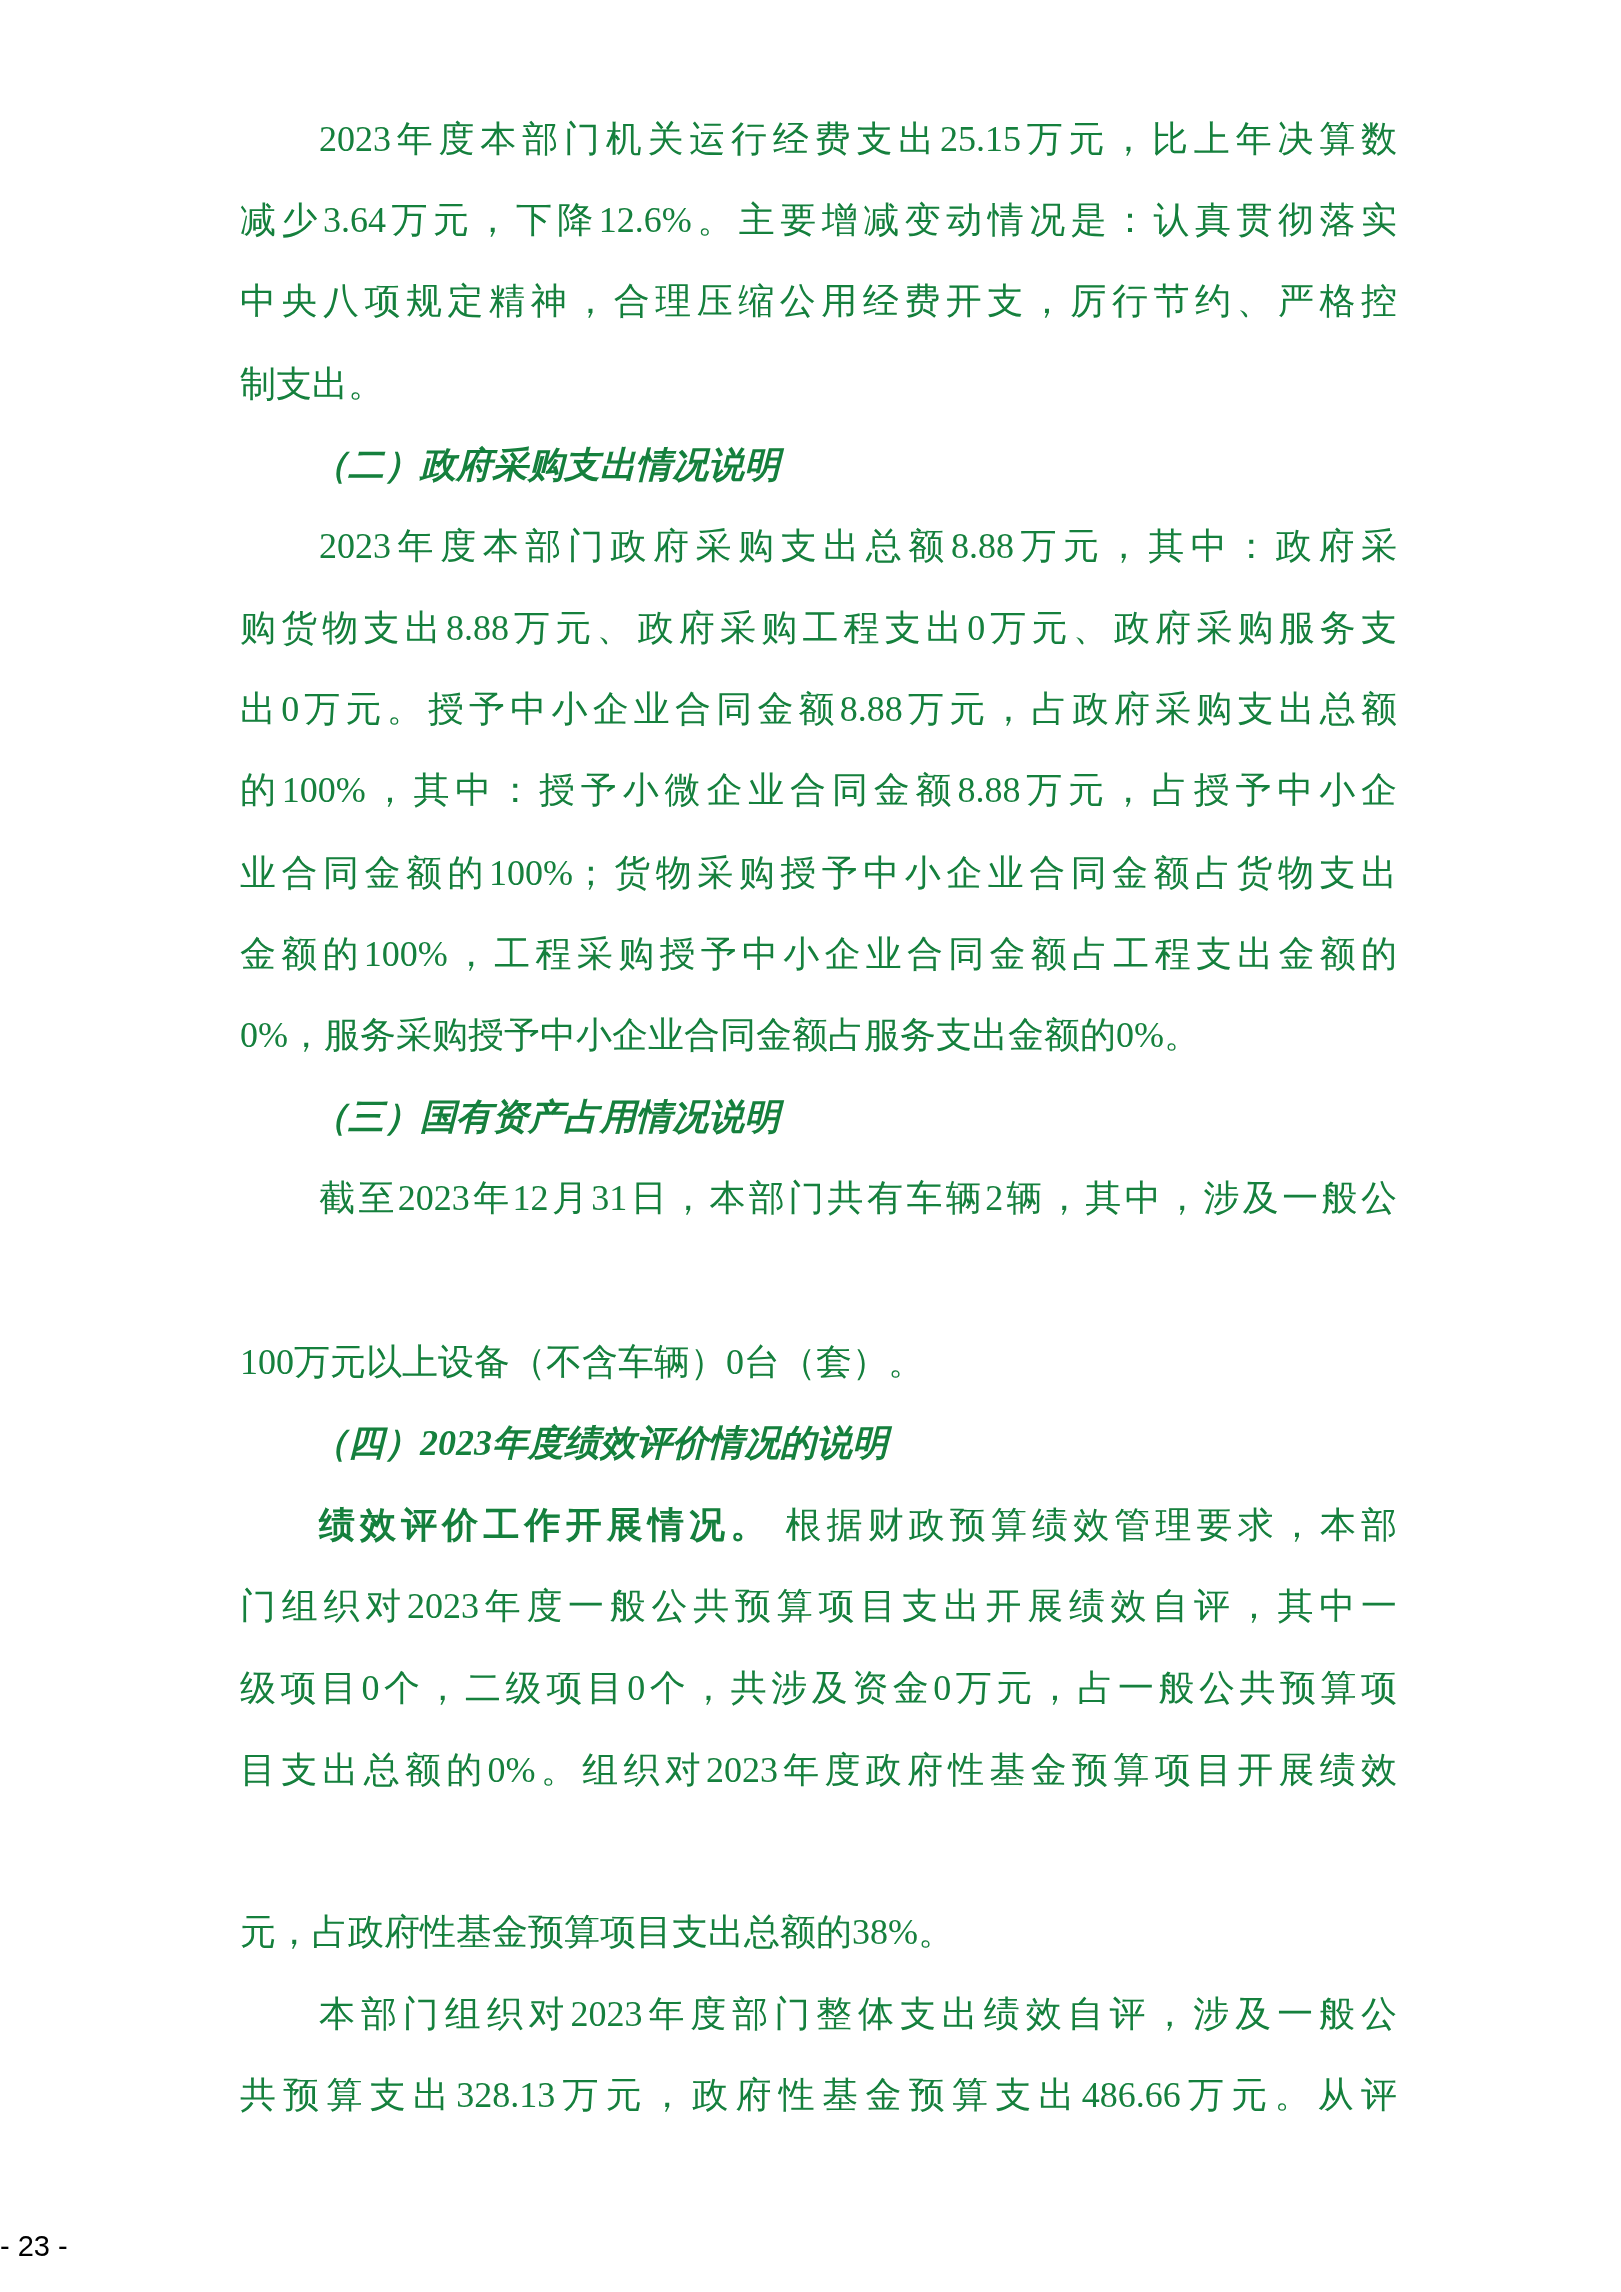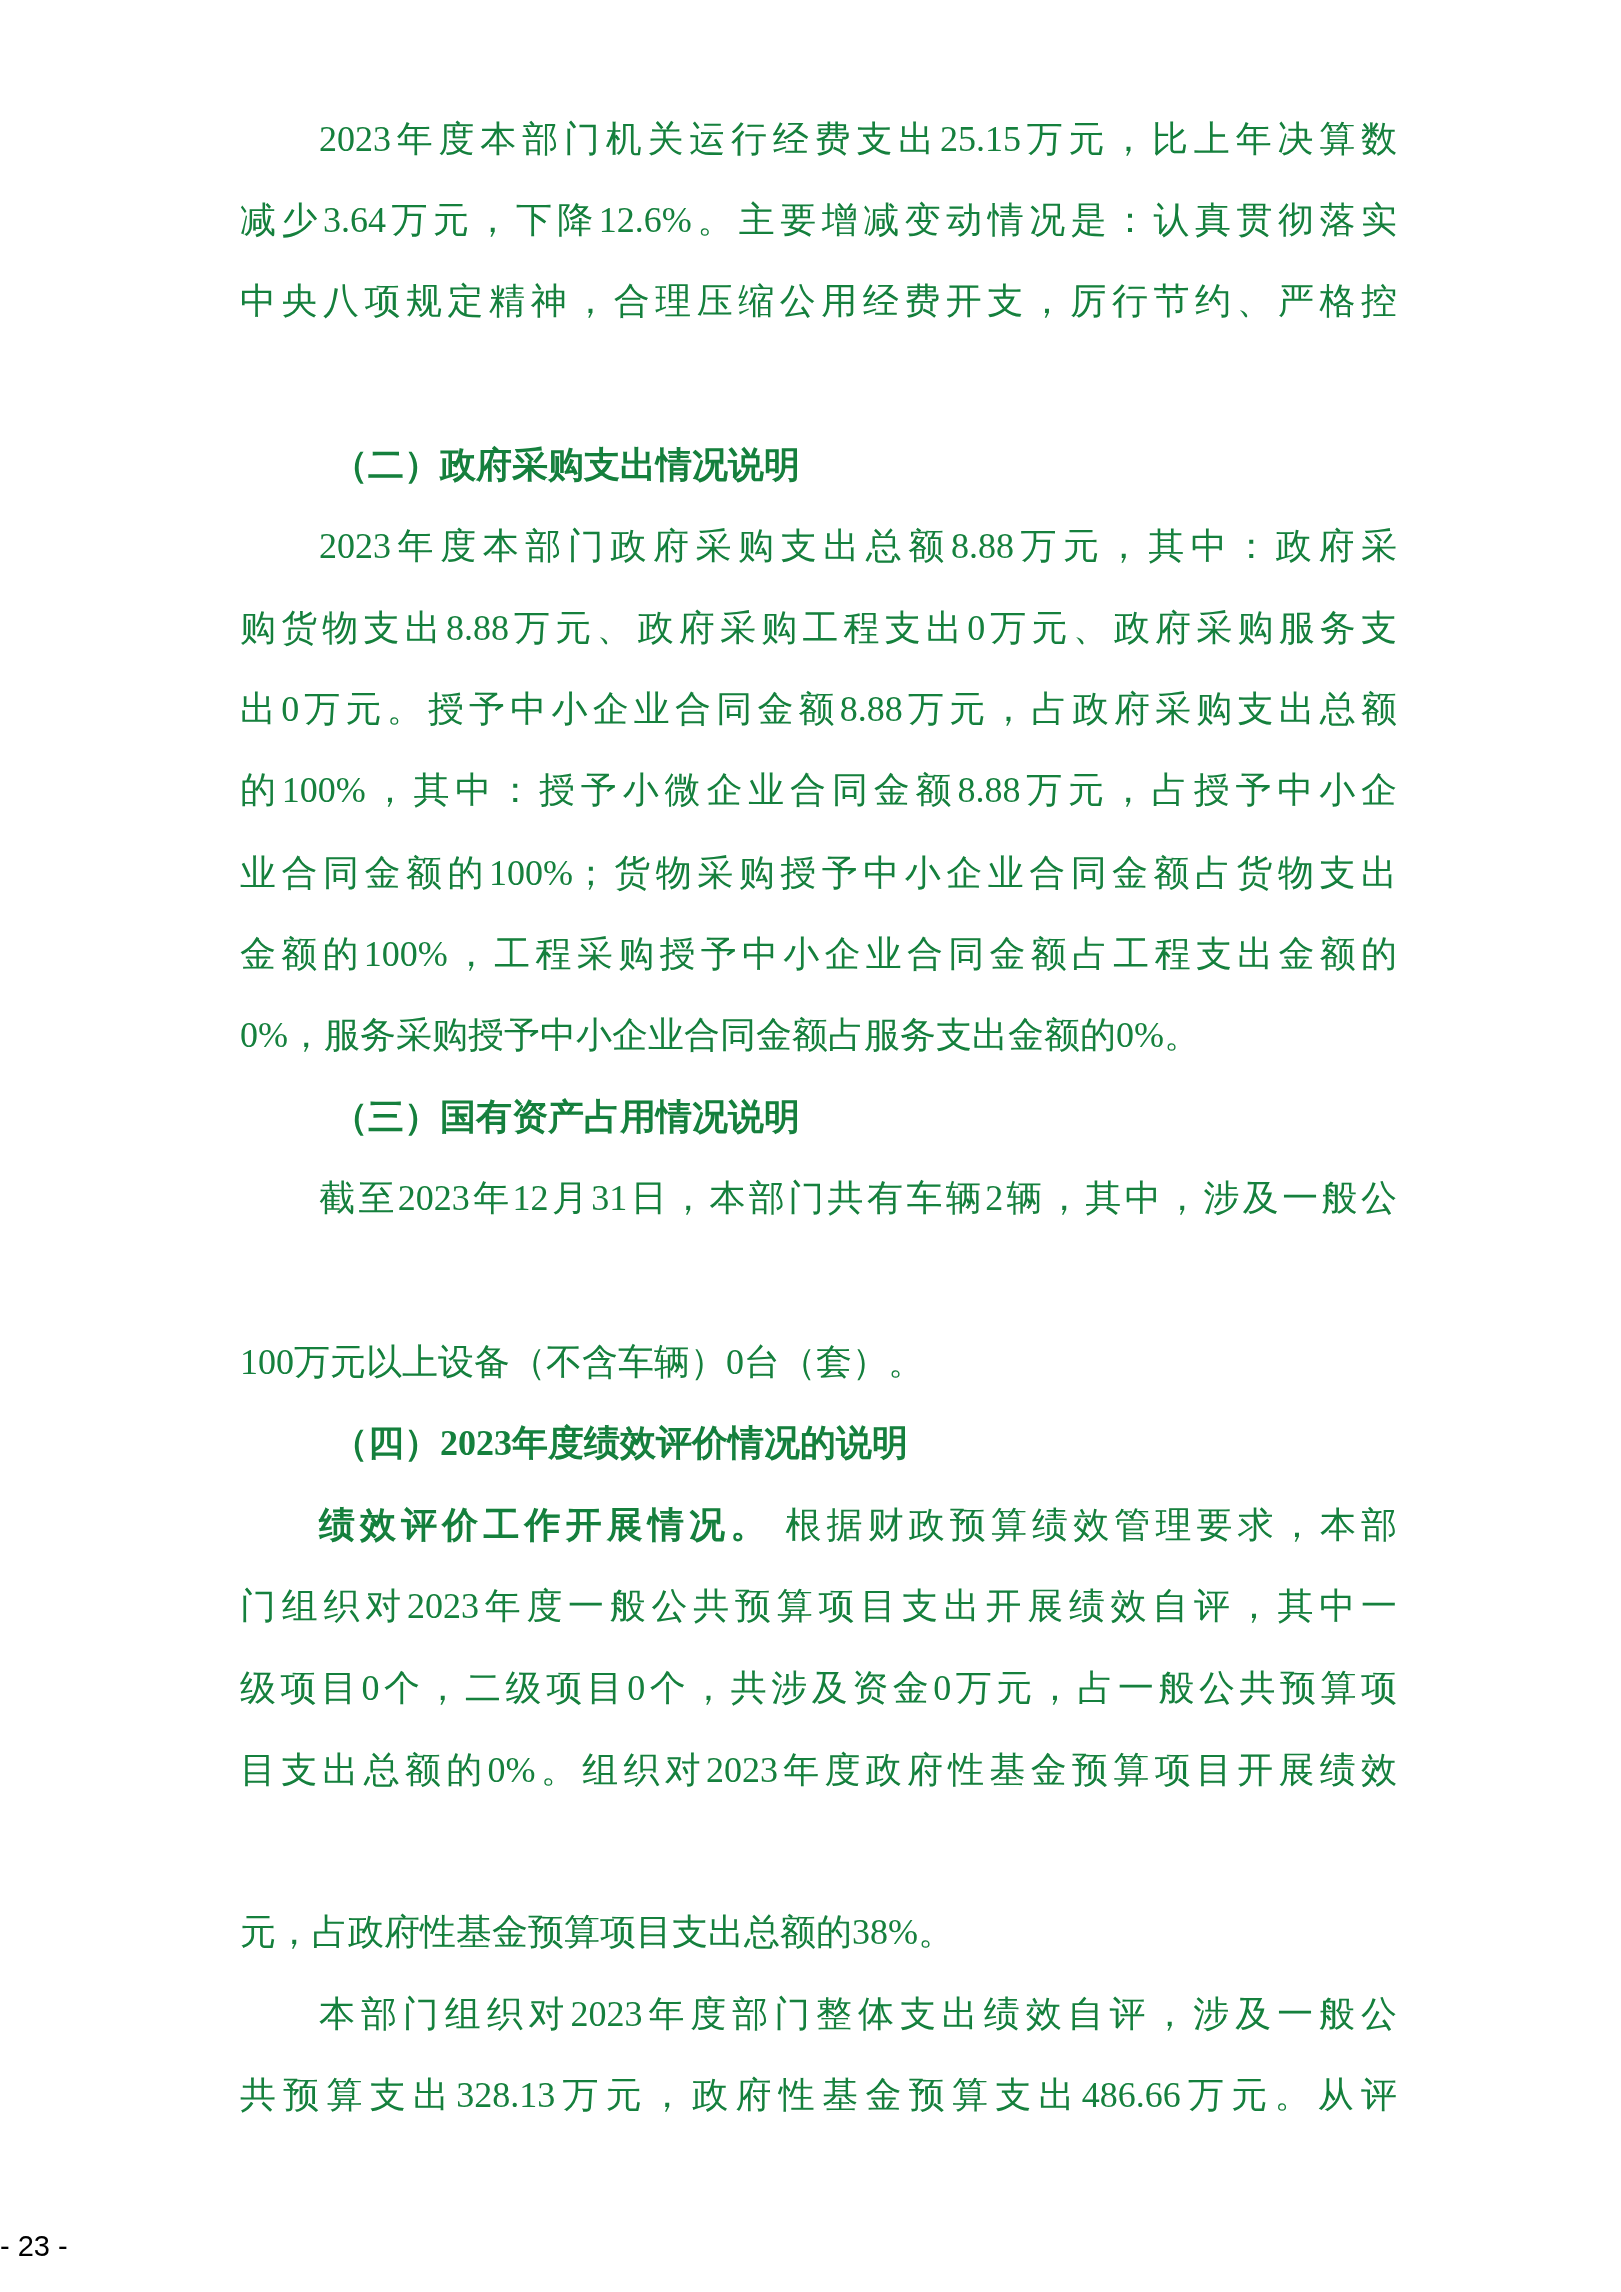--- a/index.html
+++ b/index.html
@@ -14,23 +14,24 @@
     font-family: "Liberation Serif", "DejaVu Serif", serif;
     font-size: 36px;
     color: #15803d;
     white-space: nowrap;
     text-align: justify;
     text-align-last: justify;
   }
   .ln.indent { left: 319px; width: 1078px; }
   .ln.last { text-align-last: left; }
   .ln.heading {
-    left: 332px; width: 1078px;
+    left: 312px; width: 1078px;
     font-weight: bold;
     text-align-last: left;
+    font-style: italic;
   }
   .bold { font-weight: bold; }
   .pagenum {
     position: absolute;
     left: 0; width: 1621px;
     top: 2229px;
     height: 35px; line-height: 35px;
     text-align: left;
     font-family: "Liberation Sans", "DejaVu Sans", sans-serif;
     font-size: 29px;
@@ -38,20 +39,21 @@
   }
 </style>
 </head>
 <body>
 
 <div class="page">
 
   <div class="ln indent" style="top:118px">2023年度本部门机关运行经费支出25.15万元，比上年决算数</div>
   <div class="ln" style="top:199px">减少3.64万元，下降12.6%。主要增减变动情况是：认真贯彻落实</div>
   <div class="ln" style="top:280px">中央八项规定精神，合理压缩公用经费开支，厉行节约、严格控</div>
+  <div class="ln last" style="top:363px">制支出。</div>
 
   <div class="ln heading" style="top:444px">（二）政府采购支出情况说明</div>
 
   <div class="ln indent" style="top:525px">2023年度本部门政府采购支出总额8.88万元，其中：政府采</div>
   <div class="ln" style="top:607px">购货物支出8.88万元、政府采购工程支出0万元、政府采购服务支</div>
   <div class="ln" style="top:688px">出0万元。授予中小企业合同金额8.88万元，占政府采购支出总额</div>
   <div class="ln" style="top:769px">的100%，其中：授予小微企业合同金额8.88万元，占授予中小企</div>
   <div class="ln" style="top:852px">业合同金额的100%；货物采购授予中小企业合同金额占货物支出</div>
   <div class="ln" style="top:933px">金额的100%，工程采购授予中小企业合同金额占工程支出金额的</div>
   <div class="ln last" style="top:1014px">0%，服务采购授予中小企业合同金额占服务支出金额的0%。</div>

